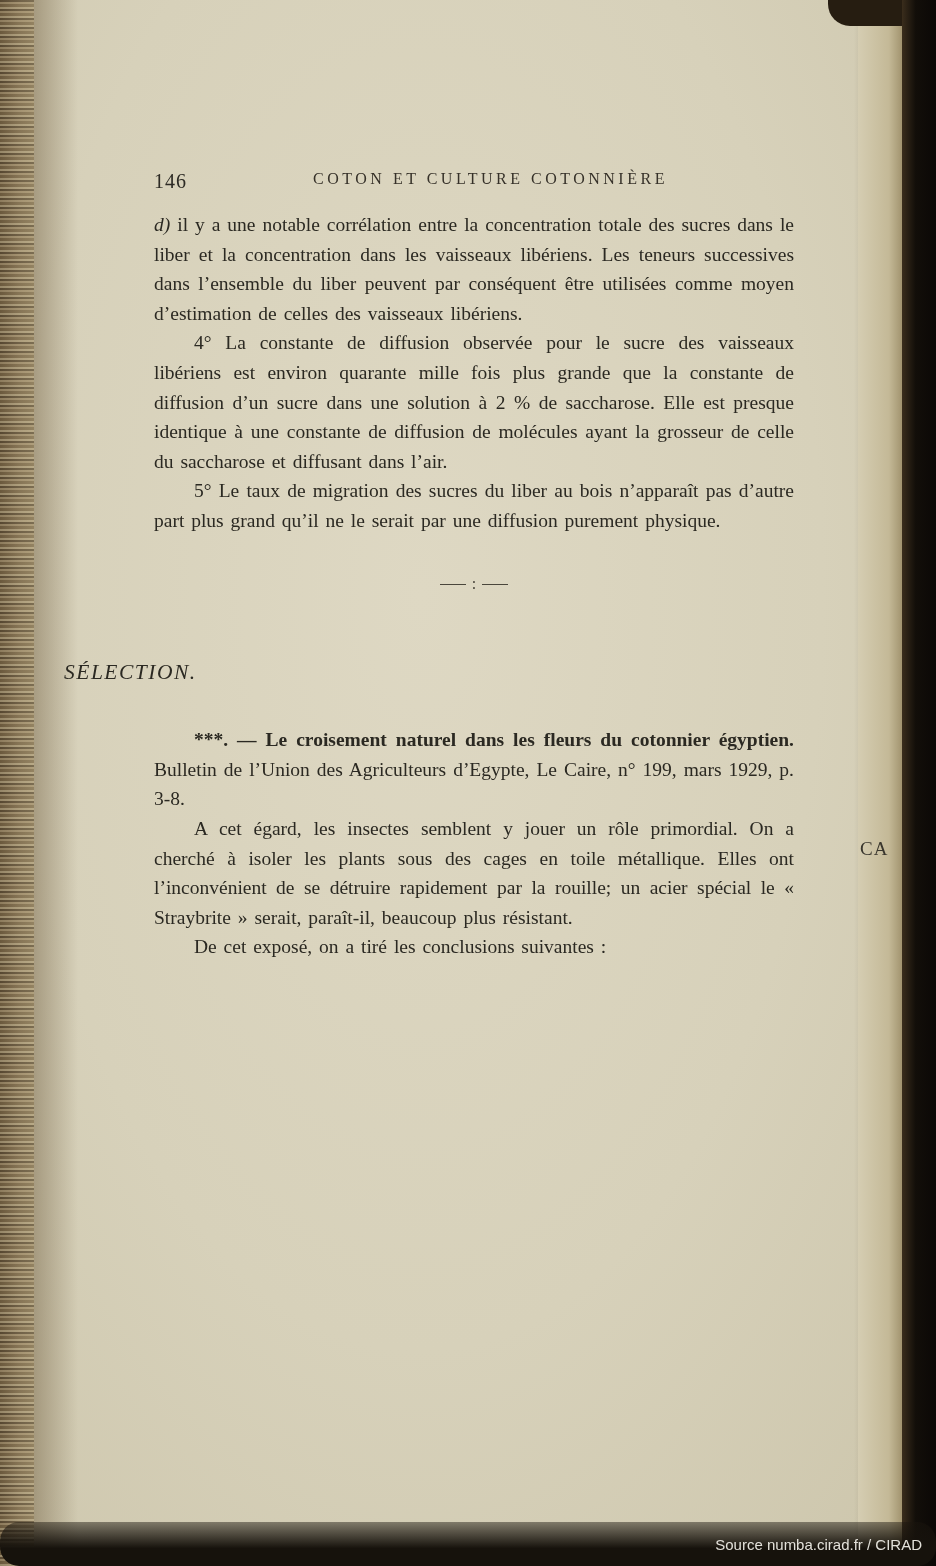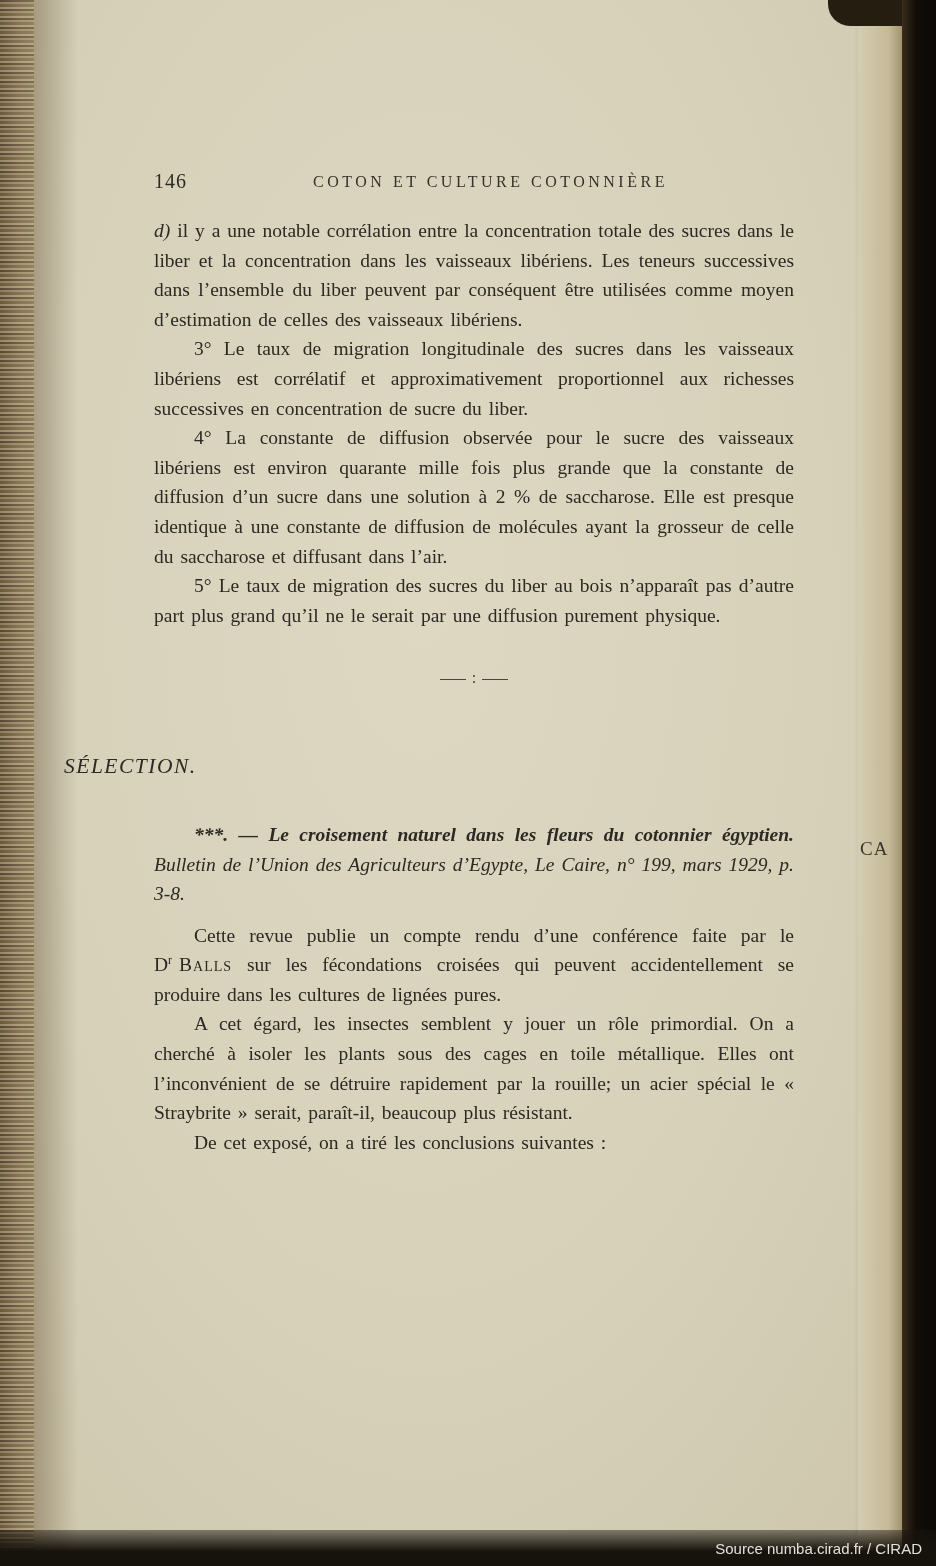--- a/index.html
+++ b/index.html
@@ -45,21 +45,21 @@
   }
   .corner-tr{
     position:absolute;right:34px;top:0;width:74px;height:26px;
     background:#261d11;border-bottom-left-radius:22px;
   }
 
   
   .page-body{position:absolute;left:34px;top:0;width:844px;height:100%;}
   .text-col{margin:170px 84px 0 120px;}
 
-  .page-header{display:flex;align-items:center;margin-bottom:23px;}
+  .page-header{display:flex;align-items:flex-start;margin-bottom:17px;}
   .page-num{font-size:20px;letter-spacing:1px;color:#2c2a24;}
   .running-title{flex:1;text-align:center;font-size:16px;letter-spacing:3.5px;color:#363129;}
 
   .para{
     margin:0;font-size:19.5px;line-height:29.6px;
     text-align:justify;text-indent:40px;color:#2b2922;word-spacing:2px;
   }
   .para.no-indent{text-indent:0;}
   .italic{font-style:italic;}
   .bold{font-weight:bold;}
@@ -68,30 +68,30 @@
 
   .divider{display:flex;align-items:center;justify-content:center;gap:6px;margin-top:34px;height:30px;}
   .divider-line{width:26px;height:1.5px;background:#4a463c;}
   .divider-colon{font-size:16px;color:#4a463c;line-height:1;transform:translateY(-1px);font-family:"Liberation Serif",serif;}
 
   .section-heading{
     margin:58px 0 0 -90px;text-align:left;text-indent:0;
     font-style:italic;font-size:21.5px;letter-spacing:1.5px;color:#2b2922;
   }
 
-  .bib{margin-top:38px;font-style:italic;}
+  .bib{margin-top:38px;}
   .first-after-bib{margin-top:12px;}
   .quote-line{margin-top:6px;}
 
   
   .credit-band{
-    position:absolute;left:0;right:0;bottom:0;height:36px;z-index:5;
+    position:absolute;left:0;right:0;bottom:0;height:44px;z-index:5;
     background:linear-gradient(to bottom, rgba(26,21,14,0.45), #16120c 60%);
     display:flex;align-items:center;justify-content:flex-end;
-    padding-right:14px;box-sizing:border-box;
+    padding-right:14px;box-sizing:border-box;border-radius:19px;
   }
   .credit{font-family:"Liberation Sans", sans-serif;font-size:15px;color:#e3e1da;}
 </style>
 </head>
 <body>
 
 <div class="scan">
 
   <div class="left-edge"></div>
   <div class="left-edge-shadow"></div>
@@ -106,37 +106,35 @@
   <div class="page-body">
     <div class="text-col">
 
       <div class="page-header">
         <span class="page-num">146</span>
         <span class="running-title">COTON ET CULTURE COTONNIÈRE</span>
       </div>
 
       <p class="para no-indent"><span class="italic">d)</span><span> il y a une notable corrélation entre la concentration totale des sucres dans le liber et la concentration dans les vaisseaux libériens. Les teneurs successives dans l’ensemble du liber peuvent par conséquent être utilisées comme moyen d’estimation de celles des vaisseaux libériens.</span></p>
 
-      <p class="para">3° Le taux de migration longitudinale des sucres dans les vaisseaux libériens est corrélatif et approximativement proportionnel aux richesses successives en concentration de sucre du liber.</p>
 
       <p class="para">4° La constante de diffusion observée pour le sucre des vaisseaux libériens est environ quarante mille fois plus grande que la constante de diffusion d’un sucre dans une solution à 2 % de saccharose. Elle est presque identique à une constante de diffusion de molécules ayant la grosseur de celle du saccharose et diffusant dans l’air.</p>
 
       <p class="para">5° Le taux de migration des sucres du liber au bois n’apparaît pas d’autre part plus grand qu’il ne le serait par une diffusion purement physique.</p>
 
       <div class="divider">
         <span class="divider-line"></span>
         <span class="divider-colon">:</span>
         <span class="divider-line"></span>
       </div>
 
       <p class="para section-heading">SÉLECTION.</p>
 
       <p class="para bib"><span class="bold">***. — Le croisement naturel dans les fleurs du cotonnier égyptien.</span><span> Bulletin de l’Union des Agriculteurs d’Egypte, Le Caire, n° 199, mars 1929, p. 3-8.</span></p>
 
-      <p class="para first-after-bib"><span>Cette revue publie un compte rendu d’une conférence faite par le D</span><sup>r</sup><span class="smallcaps">Balls</span><span> sur les fécondations croisées qui peuvent accidentellement se produire dans les cultures de lignées pures.</span></p>
 
       <p class="para">A cet égard, les insectes semblent y jouer un rôle primordial. On a cherché à isoler les plants sous des cages en toile métallique. Elles ont l’inconvénient de se détruire rapidement par la rouille; un acier spécial le « Straybrite » serait, paraît-il, beaucoup plus résistant.</p>
 
 
       <p class="para">De cet exposé, on a tiré les conclusions suivantes :</p>
 
 
     </div>
   </div>
 

